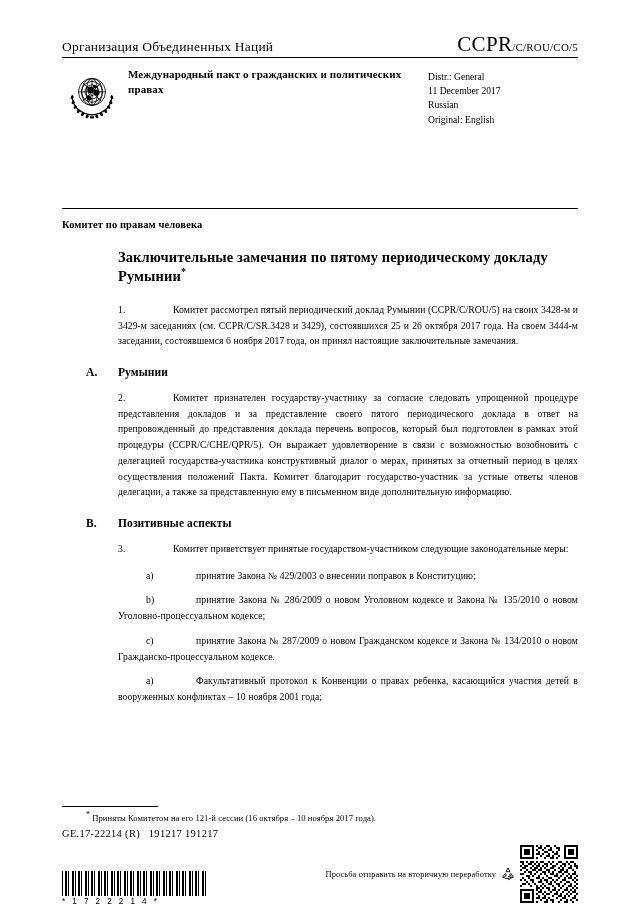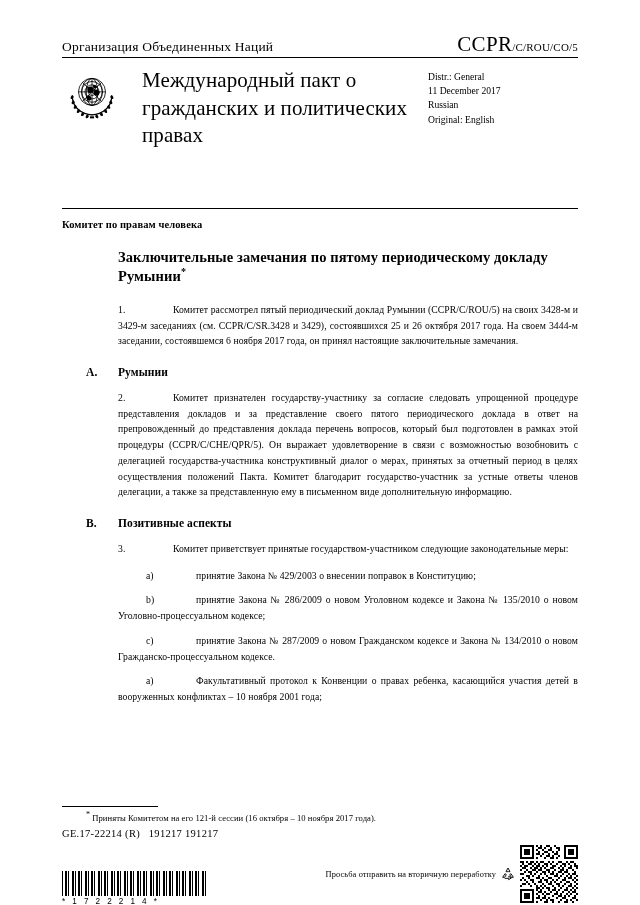--- a/index.html
+++ b/index.html
@@ -66,23 +66,23 @@
   }
   .emblem {
     width: 52px;
     height: 52px;
     flex: 0 0 52px;
     margin-top: 2px;
     margin-left: 4px;
   }
   .pact-title {
     flex: 1 1 auto;
-    margin-left: 24px;
-    font-size: 21px;
-    font-weight: normal;
+    margin-left: 10px;
+    font-size: 11px;
+    font-weight: bold;
     line-height: 1.32;
     letter-spacing: 0.1px;
   }
   .distr-box {
     flex: 0 0 auto;
     width: 150px;
     margin-top: 3px;
     font-size: 9.6px;
     line-height: 1.48;
     font-family: "Liberation Serif", "DejaVu Serif", serif;

